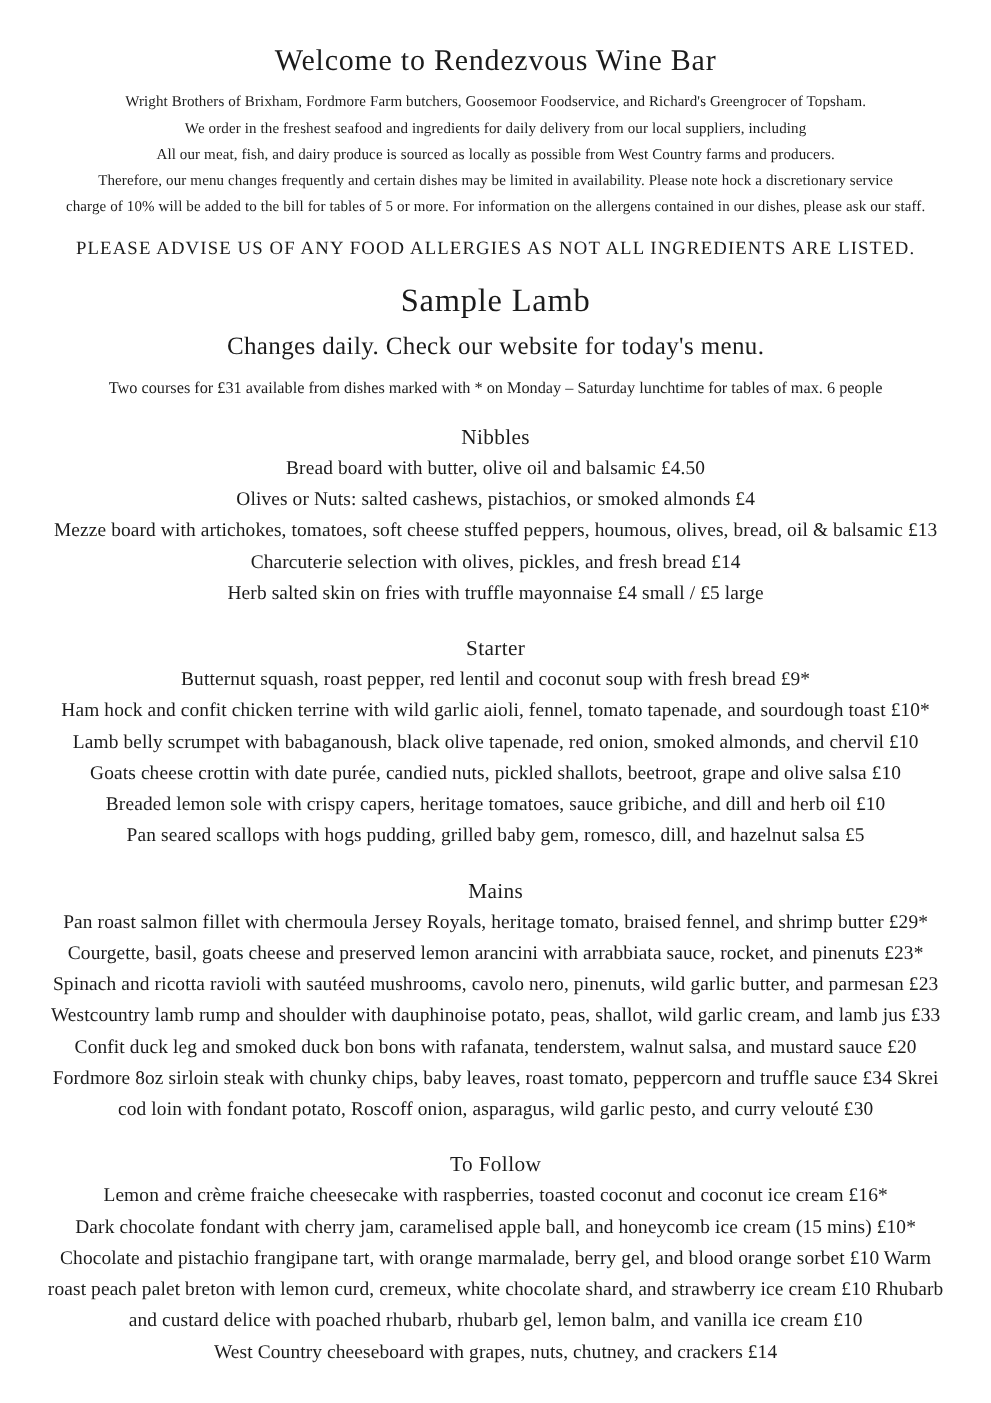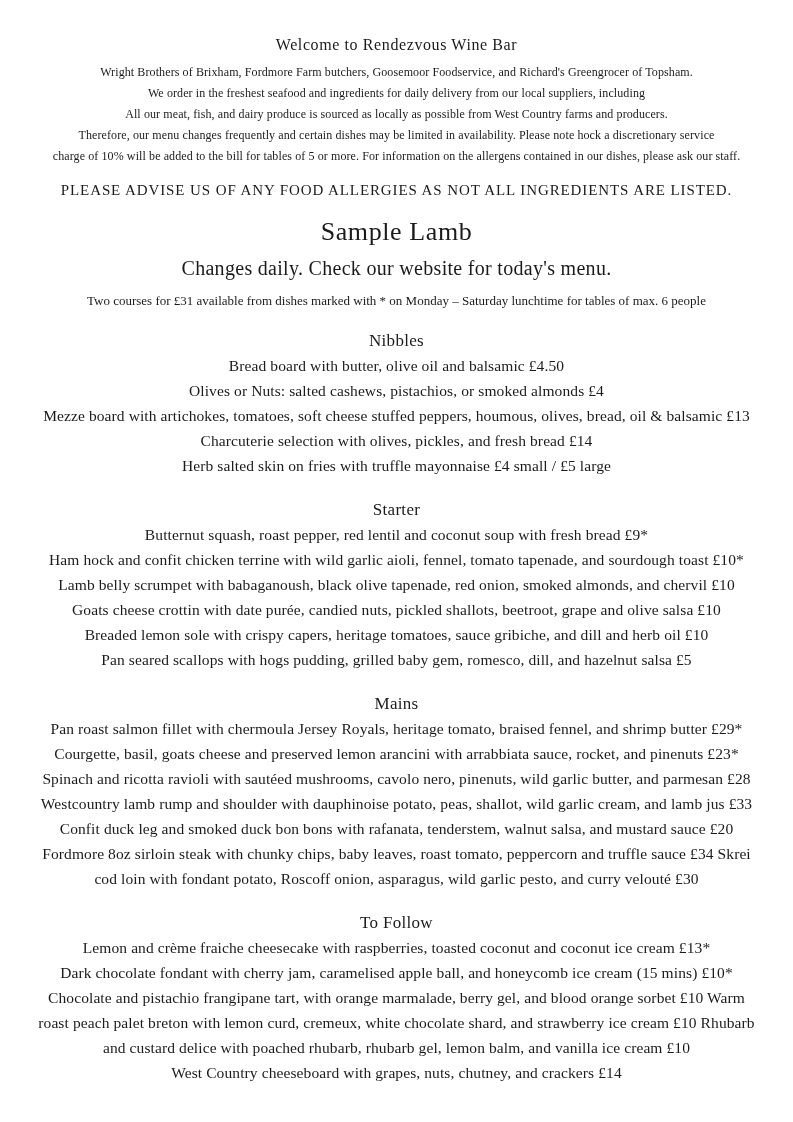--- a/index.html
+++ b/index.html
@@ -12,21 +12,21 @@
     font-family: "Liberation Serif", "DejaVu Serif", serif;
     color: #1b1b1b;
   }
   .page {
     width: 793px;
     height: 1122px;
     padding: 36px 24px 0;
     text-align: center;
   }
   .page-title {
-    font-size: 16px;
+    font-size: 24px;
     font-weight: normal;
     letter-spacing: 0.6px;
     white-space: nowrap;
   }
   .intro {
     margin-top: 8px;
     font-size: 12px;
     line-height: 21px;
     letter-spacing: 0.1px;
   }
@@ -133,37 +133,37 @@
       </section>
 
       <section class="menu-section">
         <h3 class="section-heading">Mains</h3>
         <div class="section-lines">
 
             <div class="menu-line">Pan roast salmon fillet with chermoula Jersey Royals, heritage tomato, braised fennel, and shrimp butter £29*</div>
 
             <div class="menu-line">Courgette, basil, goats cheese and preserved lemon arancini with arrabbiata sauce, rocket, and pinenuts £23*</div>
 
-            <div class="menu-line">Spinach and ricotta ravioli with sautéed mushrooms, cavolo nero, pinenuts, wild garlic butter, and parmesan £28</div>
+            <div class="menu-line">Spinach and ricotta ravioli with sautéed mushrooms, cavolo nero, pinenuts, wild garlic butter, and parmesan £23</div>
 
             <div class="menu-line">Westcountry lamb rump and shoulder with dauphinoise potato, peas, shallot, wild garlic cream, and lamb jus £33</div>
 
             <div class="menu-line">Confit duck leg and smoked duck bon bons with rafanata, tenderstem, walnut salsa, and mustard sauce £20</div>
 
             <div class="menu-line">Fordmore 8oz sirloin steak with chunky chips, baby leaves, roast tomato, peppercorn and truffle sauce £34 Skrei</div>
 
             <div class="menu-line">cod loin with fondant potato, Roscoff onion, asparagus, wild garlic pesto, and curry velouté £30</div>
           </div>
       </section>
 
       <section class="menu-section">
         <h3 class="section-heading">To Follow</h3>
         <div class="section-lines">
 
-            <div class="menu-line">Lemon and crème fraiche cheesecake with raspberries, toasted coconut and coconut ice cream £13*</div>
+            <div class="menu-line">Lemon and crème fraiche cheesecake with raspberries, toasted coconut and coconut ice cream £16*</div>
 
             <div class="menu-line">Dark chocolate fondant with cherry jam, caramelised apple ball, and honeycomb ice cream (15 mins) £10*</div>
 
             <div class="menu-line">Chocolate and pistachio frangipane tart, with orange marmalade, berry gel, and blood orange sorbet £10 Warm</div>
 
             <div class="menu-line">roast peach palet breton with lemon curd, cremeux, white chocolate shard, and strawberry ice cream £10 Rhubarb</div>
 
             <div class="menu-line">and custard delice with poached rhubarb, rhubarb gel, lemon balm, and vanilla ice cream £10</div>
 
             <div class="menu-line">West Country cheeseboard with grapes, nuts, chutney, and crackers £14</div>

